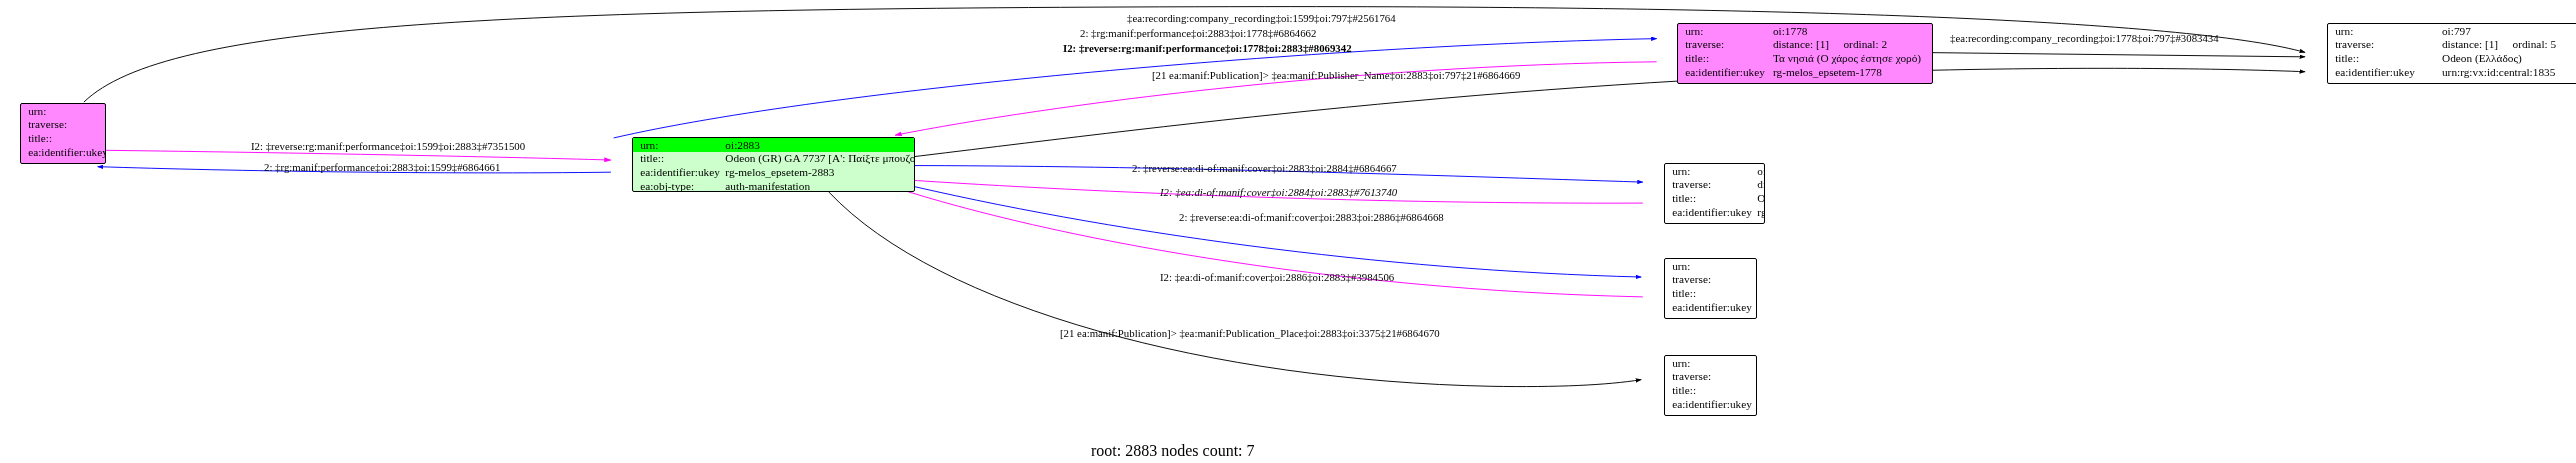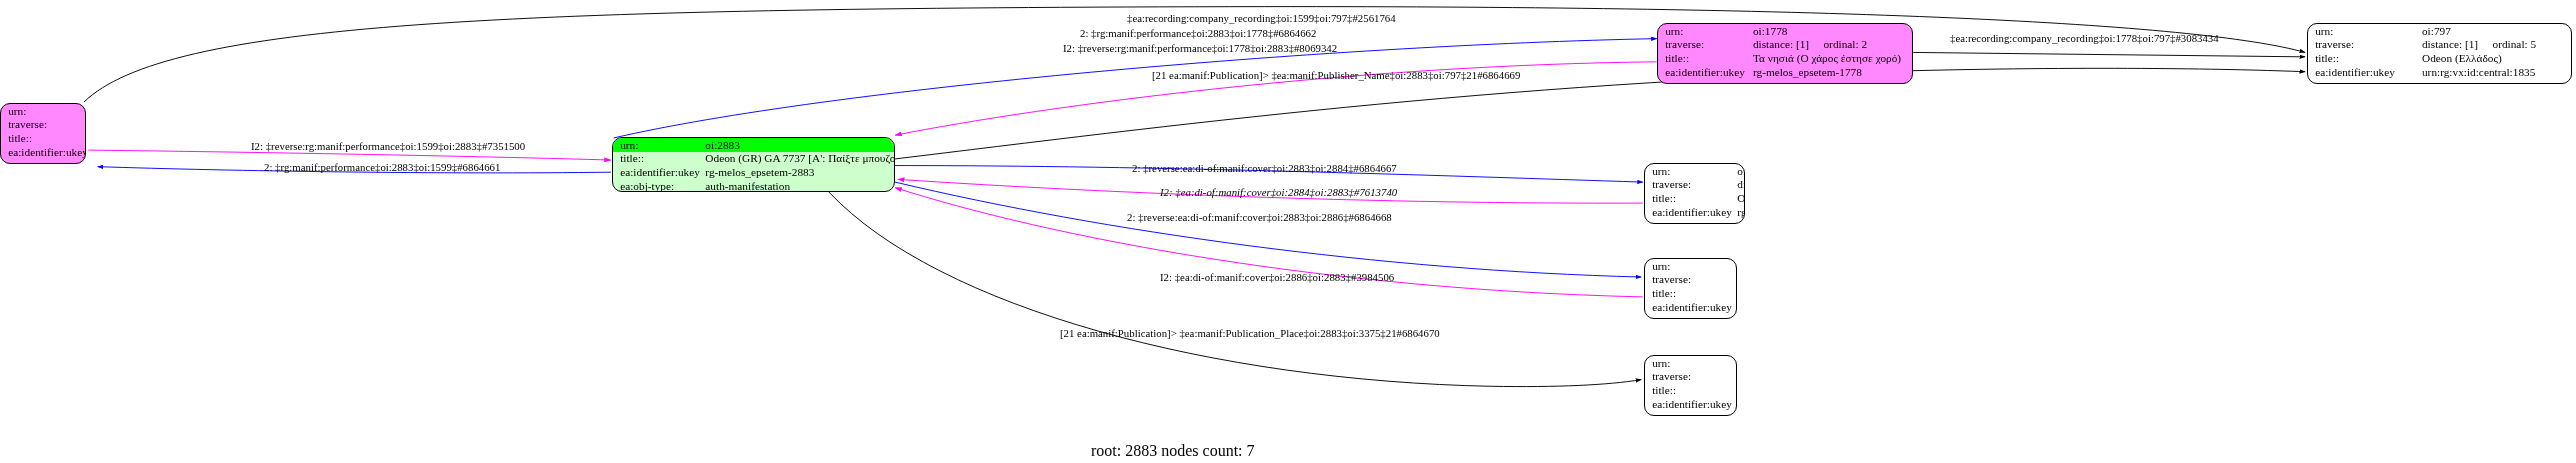--- a/index.html
+++ b/index.html
@@ -1,22 +1,22 @@
 <!DOCTYPE html>
 <html style="font-size:8.8px"><head>
 <meta charset="utf-8">
 <style>
   html,body{margin:0;padding:0;background:#ffffff;}
   body{width:2576px;height:463px;position:relative;overflow:hidden;
        font-family:"Liberation Serif","DejaVu Serif",serif;color:#000;}
   #canvas{position:absolute;left:0;top:0;width:2576px;height:463px;}
   svg.edges{position:absolute;left:0;top:0;width:2576px;height:463px;pointer-events:none;}
 
-  .node{position:absolute;border:0.9px solid #000;border-radius:10px;
-        box-sizing:border-box;overflow:hidden;}
+  .node{position:absolute;border:0.9px solid #000;border-radius:2px;
+        box-sizing:border-box;overflow:hidden;margin-left:20px;}
   .node table{border-collapse:collapse;width:100%;height:100%;}
   .node td{font-size:11.3px;line-height:1.12;padding:0.6px 0 0.6px 0;white-space:nowrap;
            vertical-align:middle;}
   .kcol{padding-left:7.2px !important;padding-right:5.5px !important;}
   .vcol{padding-right:6.6px !important;}
   .node.pink{background:#ff88ff;}
   .node.white{background:#ffffff;}
   .node.green{background:#ccffcc;}
   .node.green tr.hl td{background:#00ff00;}
   .ordsp{display:inline-block;width:14.4px;}
@@ -248,27 +248,27 @@
       <tr>
         <td class="kcol">ea:obj-type:</td>
 
       </tr>
     </tbody>
       </table>
   </div>
 
   <div class="elabel" style="left:1127px;top:0.6px;margin-top:12px;">‡ea:recording:company_recording‡oi:1599‡oi:797‡#2561764</div>
   <div class="elabel" style="left:1080px;top:28px;">2: ‡rg:manif:performance‡oi:2883‡oi:1778‡#6864662</div>
-  <div class="elabel" style="left:1063px;top:43px;">I2: ‡reverse:rg:manif:performance‡oi:1778‡oi:2883‡#8069342</div>
+  <div class="elabel" style="left:1063px;top:43px;font-weight:bold;">I2: ‡reverse:rg:manif:performance‡oi:1778‡oi:2883‡#8069342</div>
   <div class="elabel" style="left:1950px;top:33px;">‡ea:recording:company_recording‡oi:1778‡oi:797‡#3083434</div>
   <div class="elabel" style="left:1152px;top:70px;">[21 ea:manif:Publication]&gt; ‡ea:manif:Publisher_Name‡oi:2883‡oi:797‡21#6864669</div>
   <div class="elabel" style="left:251px;top:141px;">I2: ‡reverse:rg:manif:performance‡oi:1599‡oi:2883‡#7351500</div>
   <div class="elabel" style="left:264px;top:162px;">2: ‡rg:manif:performance‡oi:2883‡oi:1599‡#6864661</div>
   <div class="elabel" style="left:1132px;top:163px;">2: ‡reverse:ea:di-of:manif:cover‡oi:2883‡oi:2884‡#6864667</div>
   <div class="elabel" style="left:1160px;top:187px;font-style:italic;">I2: ‡ea:di-of:manif:cover‡oi:2884‡oi:2883‡#7613740</div>
-  <div class="elabel" style="left:1127px;top:212px;">2: ‡reverse:ea:di-of:manif:cover‡oi:2883‡oi:2886‡#6864668</div>
+  <div class="elabel" style="left:1179px;top:212px;">2: ‡reverse:ea:di-of:manif:cover‡oi:2883‡oi:2886‡#6864668</div>
   <div class="elabel" style="left:1160px;top:272px;">I2: ‡ea:di-of:manif:cover‡oi:2886‡oi:2883‡#3984506</div>
   <div class="elabel" style="left:1060px;top:328px;">[21 ea:manif:Publication]&gt; ‡ea:manif:Publication_Place‡oi:2883‡oi:3375‡21#6864670</div>
 
   <div class="footer" style="left:1091px;top:442px;">root: 2883 nodes count: 7</div>
 
 </div>
 
 
 </body></html>

